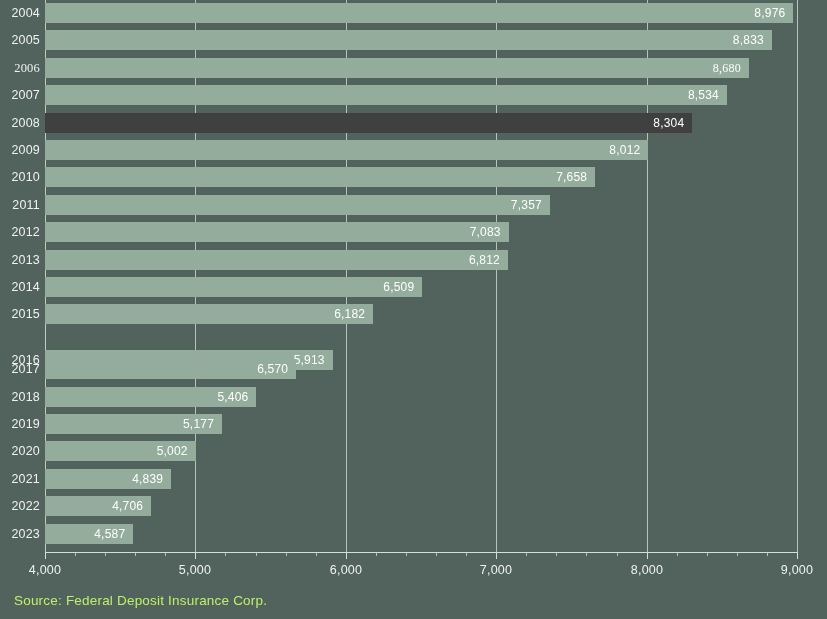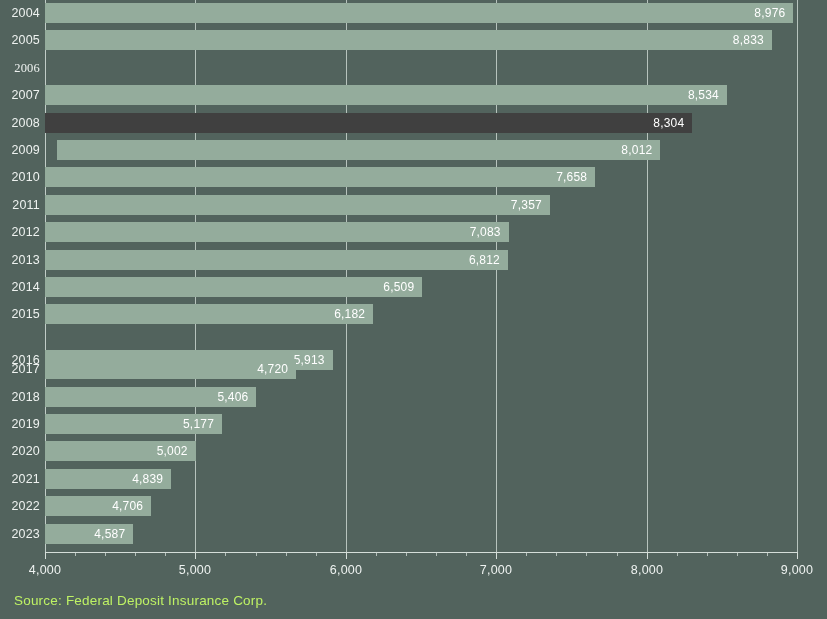--- a/index.html
+++ b/index.html
@@ -174,36 +174,39 @@
           </div>
         </div>
         <div class="row" style="top: 30.4px;">
           <div class="row-label">2005</div>
           <div class="bar" style="width: 726.883px; background: rgb(148, 172, 156);">
             <span class="bar-value">8,833</span>
           </div>
         </div>
         <div class="row" style="top: 57.8px; font-family: Liberation Serif, serif;">
           <div class="row-label">2006</div>
+          <div class="bar" style="width: 703.872px; background: rgb(148, 172, 156);">
+            <span class="bar-value">8,680</span>
+          </div>
         </div>
         <div class="row" style="top: 85.2px;">
           <div class="row-label">2007</div>
           <div class="bar" style="width: 681.914px; background: rgb(148, 172, 156);">
             <span class="bar-value">8,534</span>
           </div>
         </div>
         <div class="row" style="top: 112.6px;">
           <div class="row-label">2008</div>
           <div class="bar" style="width: 647.322px; background: #404040;">
             <span class="bar-value">8,304</span>
           </div>
         </div>
         <div class="row" style="top: 140px;">
           <div class="row-label">2009</div>
-          <div class="bar" style="width: 603.405px; background: rgb(148, 172, 156); margin-left: 12px;">
+          <div class="bar" style="width: 603.405px; background: rgb(148, 172, 156);">
             <span class="bar-value">8,012</span>
           </div>
         </div>
         <div class="row" style="top: 167.4px;">
           <div class="row-label">2010</div>
           <div class="bar" style="width: 550.163px; background: rgb(148, 172, 156);">
             <span class="bar-value">7,658</span>
           </div>
         </div>
         <div class="row" style="top: 194.8px;">
@@ -238,21 +241,21 @@
         </div>
         <div class="row" style="top: 350px;">
           <div class="row-label">2016</div>
           <div class="bar" style="width: 287.715px; background: rgb(148, 172, 156);">
             <span class="bar-value">5,913</span>
           </div>
         </div>
         <div class="row" style="top: 359.2px;">
           <div class="row-label">2017</div>
           <div class="bar" style="width: 251.168px; background: rgb(148, 172, 156);">
-            <span class="bar-value">4,720</span>
+            <span class="bar-value">6,570</span>
           </div>
         </div>
         <div class="row" style="top: 386.6px;">
           <div class="row-label">2018</div>
           <div class="bar" style="width: 211.462px; background: rgb(148, 172, 156);">
             <span class="bar-value">5,406</span>
           </div>
         </div>
         <div class="row" style="top: 414px;">
           <div class="row-label">2019</div>

